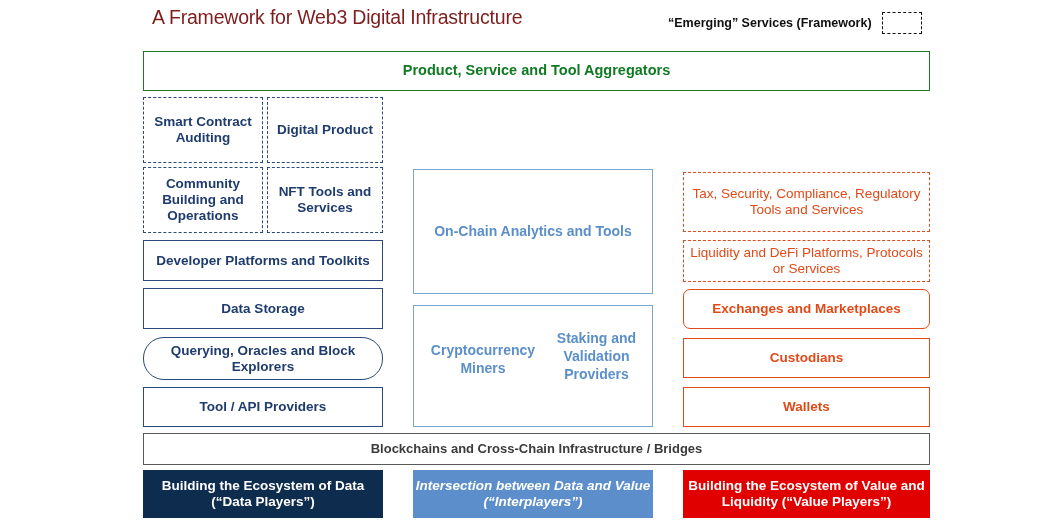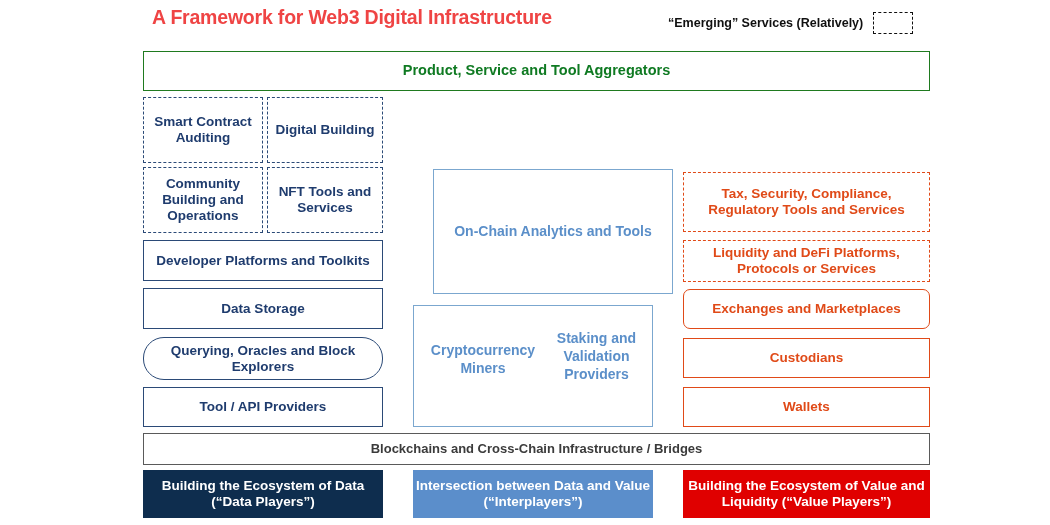--- a/index.html
+++ b/index.html
@@ -20,22 +20,22 @@
     overflow: hidden;
   }
 
   
   .title {
     position: absolute;
     left: 152px;
     top: 6px;
     width: 520px;
     font-size: 19.5px;
-    font-weight: bold;
-    color: #ef4444;
+    font-weight: normal;
+    color: #7f1d1d;
     letter-spacing: -0.2px;
     white-space: nowrap;
   }
   .legend {
     position: absolute;
     left: 668px;
     top: 12px;
     height: 22px;
     display: flex;
     align-items: center;
@@ -108,21 +108,21 @@
     font-size: 14px;
     font-weight: bold;
     line-height: 1.28;
   }
 
   
   .orange-dashed {
     border: 1.6px dashed #e04a18;
     color: #e04a18;
     font-size: 13.5px;
-    font-weight: bold;
+    font-weight: normal;
   }
   .orange-solid {
     border: 1.6px solid #e04a18;
     color: #e04a18;
     font-size: 13.5px;
     font-weight: bold;
   }
 
   
   .base {
@@ -142,44 +142,44 @@
     display: flex;
     align-items: center;
     justify-content: flex-start;
     text-align: center;
     color: #ffffff;
     font-size: 13.5px;
     font-weight: bold;
     line-height: 1.22;
   }
   .footer-data  { left: 143px; width: 240px; background: #0e2d4e; }
-  .footer-inter { left: 413px; width: 240px; background: #5b8ecb; }
+  .footer-inter { left: 413px; width: 240px; background: #5b8ecb; font-style: italic; }
   .footer-value { left: 683px; width: 247px; background: #e00000; }
 </style>
 </head>
 <body>
 
 <div id="canvas">
 
   <div class="title">A Framework for Web3 Digital Infrastructure</div>
 
   <div class="legend">
-    <div class="legend-label">“Emerging” Services (Relatively)</div>
+    <div class="legend-label">“Emerging” Services (Framework)</div>
     <div class="legend-swatch"></div>
   </div>
 
   <div class="box agg">
     <span>Product, Service and Tool Aggregators</span>
   </div>
 
   <div class="box navy-dashed" style="left:143px; top:97px; width:120px; height:66px;">
     <span>Smart Contract Auditing</span>
   </div>
   <div class="box navy-dashed" style="left:267px; top:97px; width:116px; height:66px;">
-    <span>Digital Building</span>
+    <span>Digital Product</span>
   </div>
   <div class="box navy-dashed" style="left:143px; top:167px; width:120px; height:66px;">
     <span>Community Building and Operations</span>
   </div>
   <div class="box navy-dashed" style="left:267px; top:167px; width:116px; height:66px;">
     <span>NFT Tools and Services</span>
   </div>
 
   <div class="box navy-solid" style="left:143px; top:240px; width:240px; height:41px;">
     <span>Developer Platforms and Toolkits</span>
@@ -187,21 +187,21 @@
   <div class="box navy-solid" style="left:143px; top:288px; width:240px; height:41px;">
     <span>Data Storage</span>
   </div>
   <div class="box navy-solid" style="left:143px; top:337px; width:240px; height:43px;border-radius:21px;">
     <span>Querying, Oracles and Block Explorers</span>
   </div>
   <div class="box navy-solid" style="left:143px; top:387px; width:240px; height:40px;">
     <span>Tool / API Providers</span>
   </div>
 
-  <div class="box mid-solid" style="left:433px; top:169px; width:240px; height:125px;">
+  <div class="box mid-solid" style="left:413px; top:169px; width:240px; height:125px;">
     <span>On-Chain Analytics and Tools</span>
   </div>
 
   <div class="box mid-solid" style="left:413px; top:305px; width:240px; height:122px;">
     <div class="mid-inner" style="left:135px; top:24px; width:95px;">Staking and Validation Providers</div>
     <div class="mid-inner" style="left:14px; top:36px; width:110px;">Cryptocurrency Miners</div>
   </div>
 
   <div class="box orange-dashed" style="left:683px; top:172px; width:247px; height:60px;">
     <span>Tax, Security, Compliance, Regulatory Tools and Services</span>

